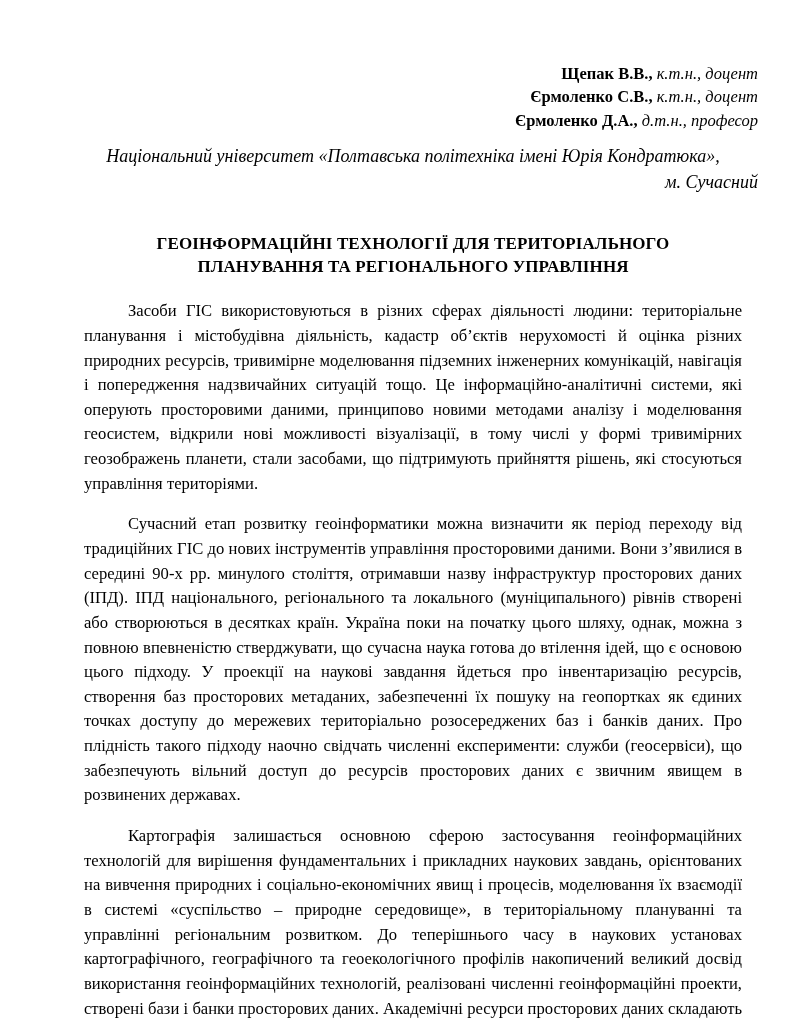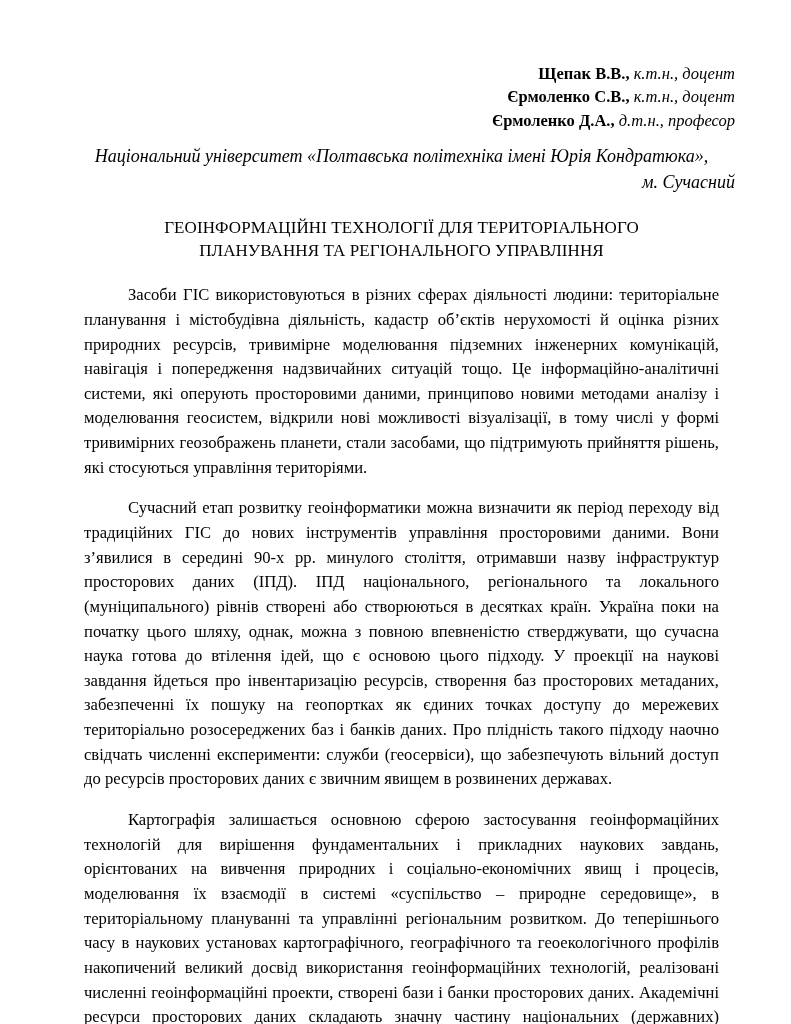--- a/index.html
+++ b/index.html
@@ -11,21 +11,21 @@
     width: 791px;
     height: 1024px;
     font-family: "Liberation Serif", "DejaVu Serif", serif;
     color: #000000;
     overflow: hidden;
   }
   .page {
     box-sizing: border-box;
     width: 791px;
     height: 1024px;
-    padding: 62px 56px 0 68px;
+    padding: 62px 33px 0 68px;
     background: #ffffff;
   }
   .authors {
     text-align: right;
     font-size: 16.5px;
     line-height: 1.42;
     margin-bottom: 0;
   }
   .author-line {
     white-space: nowrap;
@@ -42,24 +42,24 @@
     font-size: 18px;
     line-height: 1.42;
     margin-top: 12px;
   }
   .affiliation .city {
     display: block;
     text-align: right;
   }
   .title {
     text-align: center;
-    font-weight: normal;
+    font-weight: bold;
     font-size: 17px;
     line-height: 1.35;
-    margin-top: 22px;
+    margin-top: 38px;
     margin-bottom: 0;
     letter-spacing: 0.1px;
   }
   .title .line2 {
     display: block;
   }
   .body-text {
     margin-top: 20px;
     font-size: 16.6px;
     line-height: 1.485;

